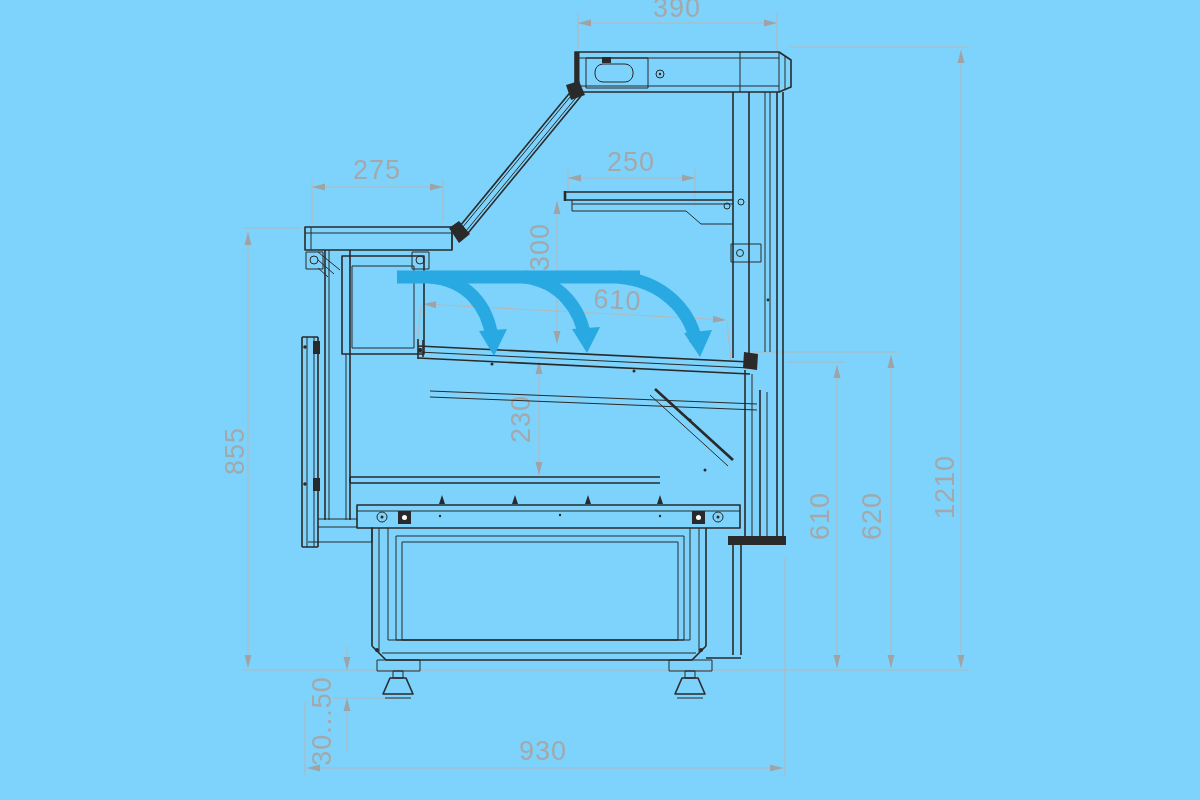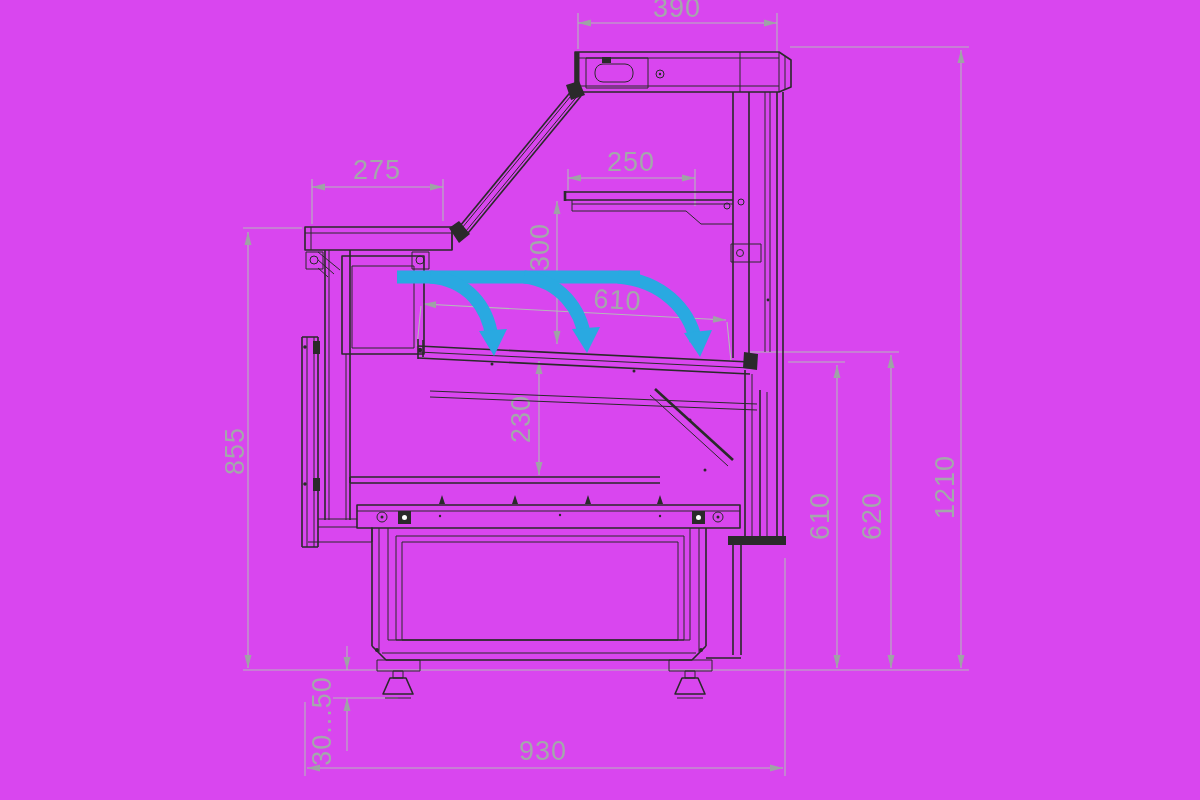--- a/index.html
+++ b/index.html
@@ -1,16 +1,16 @@
 <!DOCTYPE html>
 <html><head>
 <meta charset="utf-8">
 <style>
   html,body{margin:0;padding:0;background:#fff;}
-  #stage{position:relative;width:1200px;height:800px;background:#d946ef;overflow:hidden;}
+  #stage{position:relative;width:1200px;height:800px;background:#7dd3fc;overflow:hidden;}
   svg{display:block;}
   .k  { stroke:#2a2a2a; fill:none; stroke-width:1.6; stroke-linejoin:round; }
   .t  { stroke:#2a2a2a; fill:none; stroke-width:1;   stroke-linejoin:round; }
   .th { stroke:#2a2a2a; fill:none; stroke-width:2.6; }
   .f  { fill:#2a2a2a;  stroke:none; }
   .w  { fill:#ffffff;  stroke:none; }
   .d  { stroke:#b5b8ba; fill:none; stroke-width:1.1; }
   .a  { fill:#9fa3a6;  stroke:none; }
   .dt { fill:#a4a8ab;  font-family:"Liberation Sans",sans-serif; font-size:27px; letter-spacing:1px; }
   .blue { fill:none; stroke-width:13; stroke-linecap:butt; }

